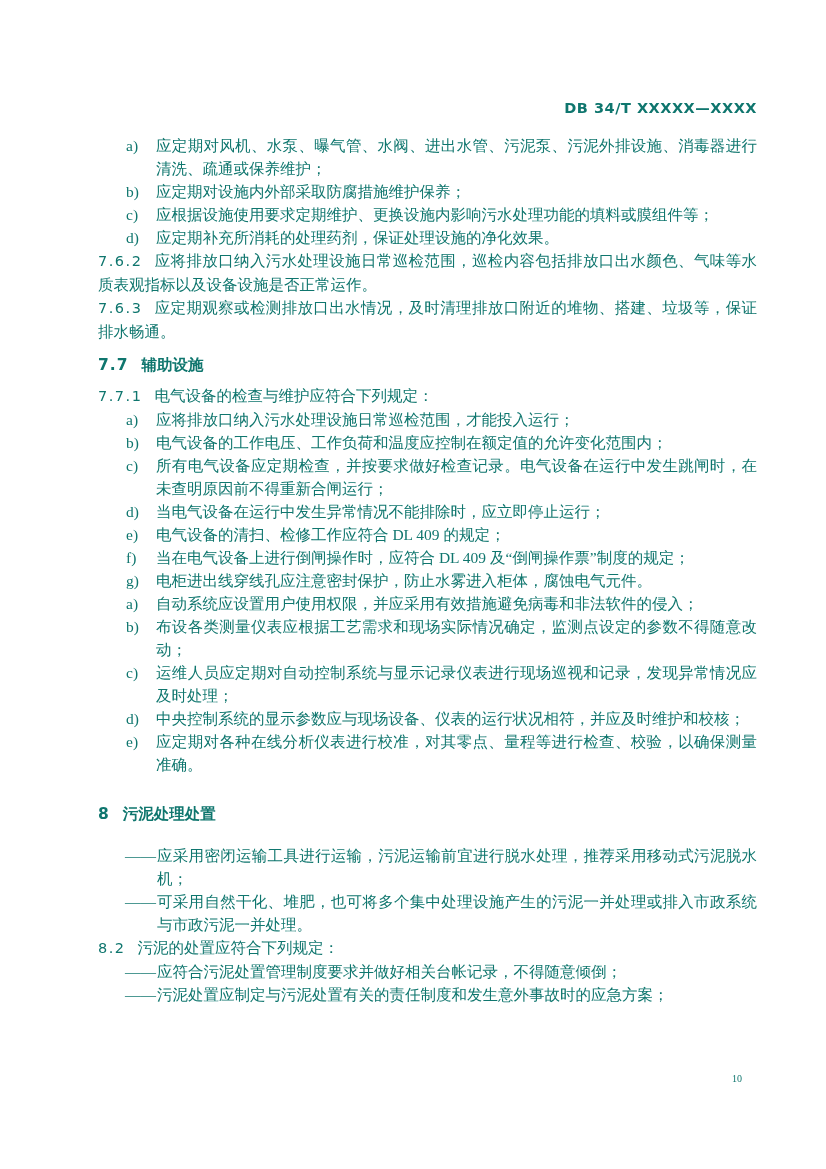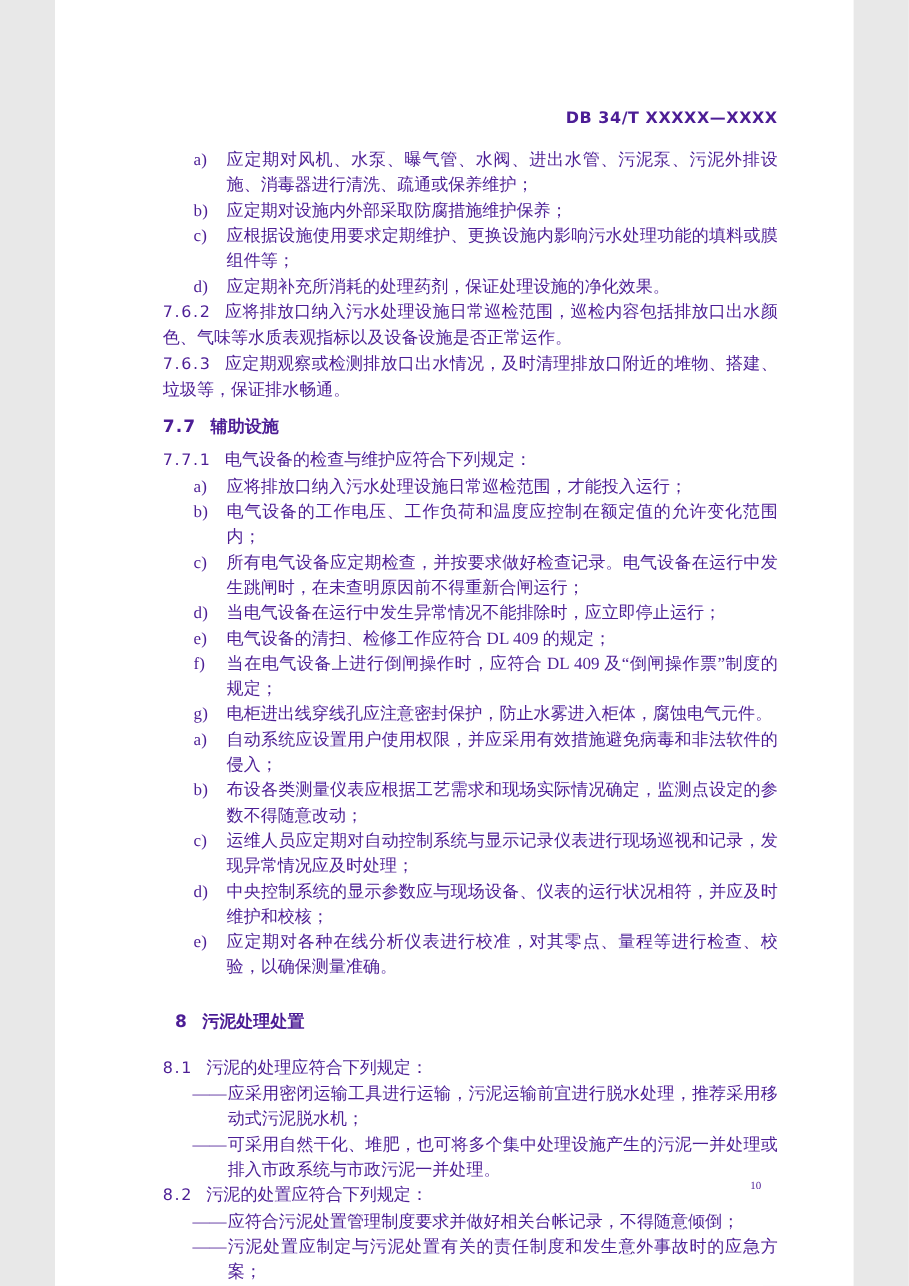--- a/index.html
+++ b/index.html
@@ -1,23 +1,23 @@
 <!DOCTYPE html>
 <html><head>
 <meta charset="utf-8">
 <style>
   * { margin: 0; padding: 0; box-sizing: border-box; }
   html, body { background: #e8e8e8; }
   .page {
     position: relative;
-    width: 726px;
+    width: 826px;
     height: 1169px;
     margin: 0 auto;
     background: #ffffff;
-    color: #4c1d95;
+    color: #0f766e;
     font-family: "Liberation Serif", "DejaVu Serif", serif;
     font-size: 15.5px;
     line-height: 23px;
     overflow: hidden;
   }
   .content {
     padding: 98px 69px 0 98px;
   }
   .doc-header {
     text-align: right;
@@ -46,21 +46,21 @@
   }
   
   .sec-heading {
     font-family: "DejaVu Sans", "Liberation Sans", sans-serif;
     font-weight: bold;
     font-size: 15.5px;
     line-height: 24px;
     margin: 10px 0 7px 0;
   }
   .sec-heading .hnum { margin-right: 13px; letter-spacing: 1px; }
-  .chapter-heading { margin: 26px 0 18px 11px; }
+  .chapter-heading { margin: 26px 0 18px 0; }
   
   .clause { text-align: justify; }
   .cnum {
     font-family: "DejaVu Sans", "Liberation Sans", sans-serif;
     font-size: 14.5px;
     letter-spacing: 1.5px;
     margin-right: 12px;
   }
   .page-number {
     position: absolute;
@@ -159,23 +159,20 @@
       </div>
       <div class="item-row">
         <span class="li-marker">e)</span>
         <span class="li-text">应定期对各种在线分析仪表进行校准，对其零点、量程等进行检查、校验，以确保测量准确。</span>
       </div>
     </div>
 
     <div class="sec-heading chapter-heading">
       <span class="hnum">8</span><span class="htitle">污泥处理处置</span>
     </div>
-    <p class="clause">
-      <span class="cnum">8.1</span><span>污泥的处理应符合下列规定：</span>
-    </p>
     <div class="letter-list" style="margin-top:0">
       <div class="item-row">
         <span class="dash-marker">——</span>
         <span class="li-text">应采用密闭运输工具进行运输，污泥运输前宜进行脱水处理，推荐采用移动式污泥脱水机；</span>
       </div>
       <div class="item-row">
         <span class="dash-marker">——</span>
         <span class="li-text">可采用自然干化、堆肥，也可将多个集中处理设施产生的污泥一并处理或排入市政系统与市政污泥一并处理。</span>
       </div>
     </div>

